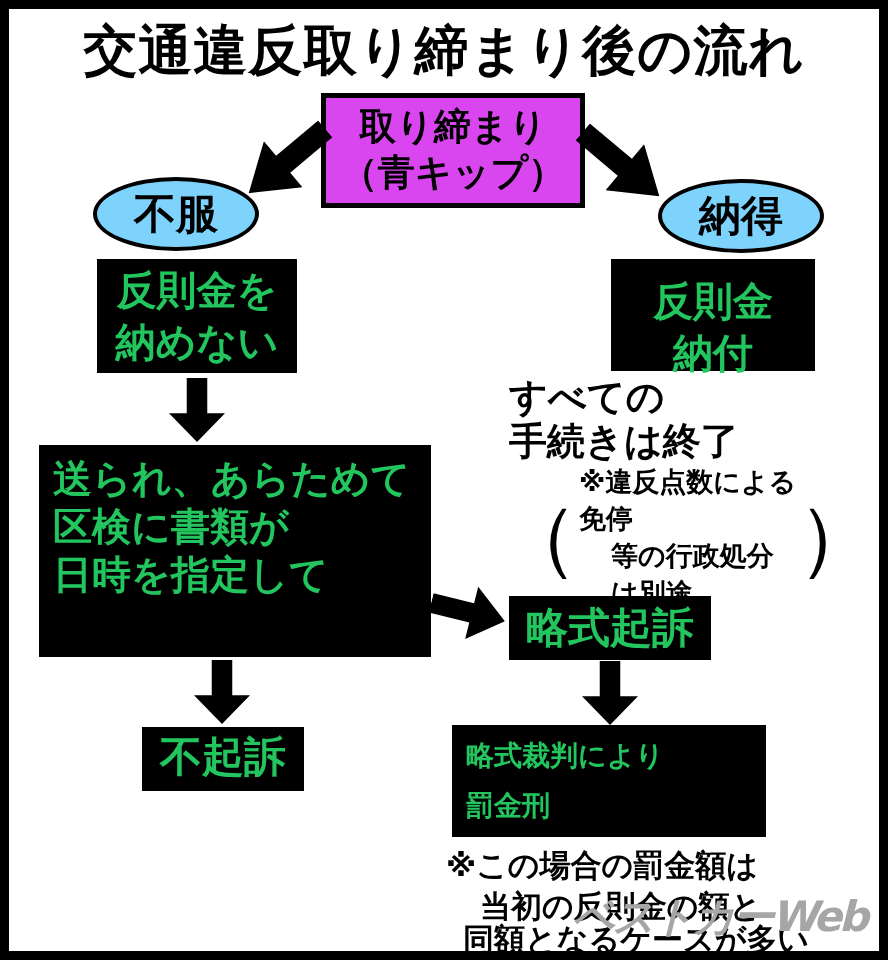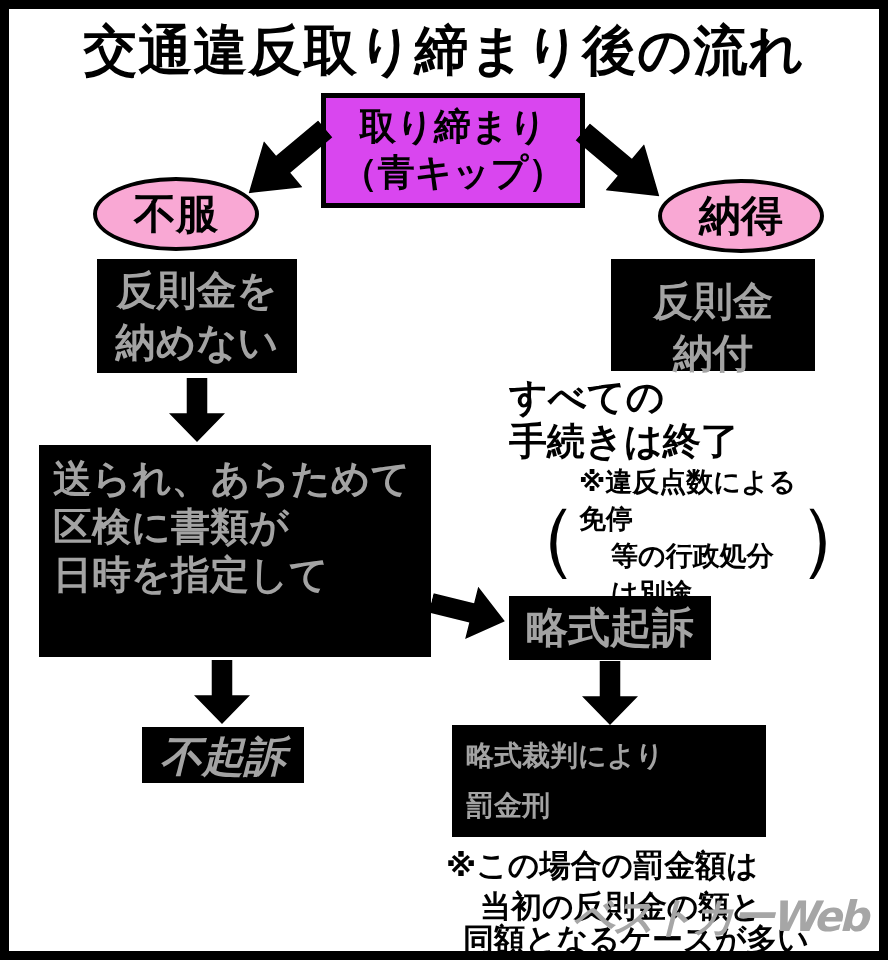--- a/index.html
+++ b/index.html
@@ -4,30 +4,30 @@
 <style>
   html,body{margin:0;padding:0;background:#fff;}
   body{width:888px;height:960px;}
   .frame{position:relative;width:888px;height:960px;background:#fff;border:9px solid #000;
          box-sizing:border-box;font-family:"DejaVu Sans",sans-serif;color:#000;overflow:hidden;}
   .title{position:absolute;top:6px;left:0;width:100%;text-align:center;font-size:54px;
          font-weight:bold;letter-spacing:1px;white-space:nowrap;}
   .start-box{position:absolute;left:312px;top:84px;width:264px;border:5px solid #000;background:#d946ef;
          text-align:center;font-size:37px;font-weight:bold;line-height:1.25;padding:6px 2px;box-sizing:border-box;}
   .ellipse{position:absolute;border:4px solid #000;border-radius:50%;display:flex;align-items:center;
-         justify-content:center;font-size:42px;font-weight:bold;background:#f9a8d4;}
+         justify-content:center;font-size:42px;font-weight:bold;background:#7dd3fc;}
   .el-left{left:84px;top:168px;width:158px;height:66px;}
   .el-right{left:649px;top:170px;width:158px;height:66px;}
-  .bbox{position:absolute;background:#000;color:#a3a3a3;font-weight:bold;box-sizing:border-box;}
+  .bbox{position:absolute;background:#000;color:#22c55e;font-weight:bold;box-sizing:border-box;}
   .bbox .ln{display:block;}
   .unpaid{left:88px;top:250px;width:200px;height:114px;text-align:center;font-size:40px;line-height:52px;padding-top:5px;}
   .paid{left:602px;top:250px;width:204px;height:112px;text-align:center;font-size:40px;line-height:52px;padding-top:16px;}
   .summons{left:30px;top:436px;width:392px;height:212px;font-size:39px;line-height:48px;padding:10px 0 0 14px;}
   .indict{left:500px;top:587px;width:202px;height:64px;text-align:center;font-size:42px;line-height:64px;}
-  .noindict{left:133px;top:718px;width:162px;height:56px;text-align:center;font-size:42px;line-height:60px;font-style:italic;}
+  .noindict{left:133px;top:718px;width:162px;height:64px;text-align:center;font-size:42px;line-height:60px;}
   .trial{left:443px;top:716px;width:314px;height:112px;font-size:28px;line-height:50px;padding:6px 0 0 14px;}
   .endtext{position:absolute;left:500px;top:366px;font-size:38px;font-weight:bold;line-height:44px;}
   .endtext span{display:block;}
   .adminnote{position:absolute;left:488px;top:454px;display:flex;align-items:center;font-weight:bold;}
   .paren{font-size:82px;font-weight:400;line-height:80px;}
   .adminnote .mid{font-size:27px;line-height:37px;}
   .adminnote .mid span{display:block;}
   .adminnote .mid .l2{padding-left:32px;}
   .finenote{position:absolute;left:437px;top:840px;font-size:31px;font-weight:bold;line-height:33px;}
   .finenote span{display:block;}

